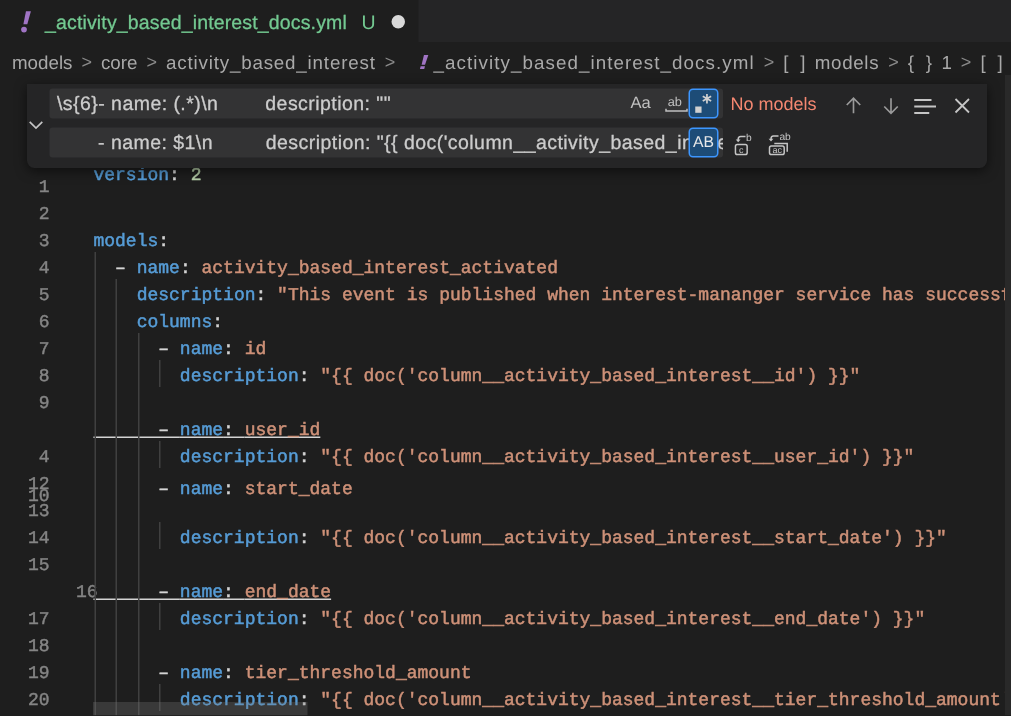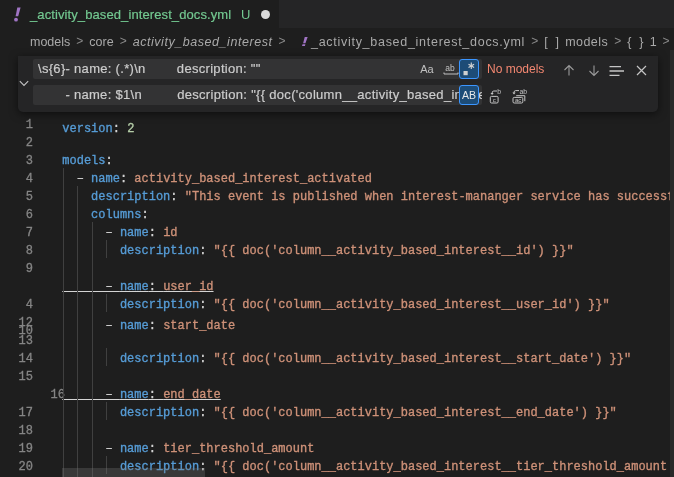--- a/index.html
+++ b/index.html
@@ -1,36 +1,36 @@
 <!DOCTYPE html>
 <html><head>
 <meta charset="utf-8">
 <style>
   * { margin:0; padding:0; box-sizing:border-box; }
   html,body { width:674px; height:477px; overflow:hidden; background:#1e1e1e; }
   #app { position:relative; width:674px; height:477px; background:#1e1e1e; overflow:hidden;
          font-family:"Liberation Sans", sans-serif; }
-  .abs { position:absolute;padding-left:22px; }
+  .abs { position:absolute; }
 
   
   #tabbar { left:0; top:0; width:674px; height:28px; background:#252526; }
   #tab { left:0; top:0; width:279px; height:28px; background:#1e1e1e; }
   
   #tab .fname { position:absolute; left:30px; top:7px; font-size:13px; color:#73c991; -webkit-text-stroke:0.2px #73c991; letter-spacing:0.1px; }
   #tab .u { position:absolute; left:241px; top:7px; font-size:13px; color:#73c991; }
   #tab .dot { position:absolute; left:261px; top:9.5px; width:9px; height:9px; border-radius:50%; background:#d9d9d9; }
 
   
   #crumbs { left:8px; top:29.5px; width:680px; height:24px; line-height:24px; white-space:nowrap;
             font-size:12.5px; color:#a9a9a9; }
   #crumbs .sep { color:#8a8a8a; font-size:12px; padding:0 6px; position:relative; top:-1px; }
   #crumbs .yi { color:#a074c4; font-weight:900; font-style:italic; font-size:13.5px; padding:0 5px 0 10px; display:inline-block; transform:scaleX(1.5); }
   #crumbs .m2 { letter-spacing:0.45px; }
   #crumbs .sym { color:#a9a9a9; letter-spacing:2.2px; padding-right:4px; }
-  #crumbs .st { letter-spacing:0.55px;font-style:italic; }
+  #crumbs .st { letter-spacing:0.55px; }
   #crumbs .st2 { letter-spacing:0.72px; }
 
   
   #find { left:18px; top:56px; width:640px; height:56px; background:#252526;
           border-radius:0 0 5px 5px; box-shadow:0 2px 8px rgba(0,0,0,0.55); }
   #find .input { position:absolute; left:15px; width:449px; height:20px; background:#333334; border-radius:2px;
                  font-size:13px; letter-spacing:0.3px; color:#cccccc; -webkit-text-stroke:0.2px #cccccc; line-height:20px; white-space:pre; overflow:hidden; padding-left:5px; }
   #fin  { top:3px; }
   #rin  { top:29px; }
   .opt { position:absolute; top:0; width:20px; height:20px; border-radius:3px; text-align:center;
@@ -65,21 +65,21 @@
       </svg>
     <span class="fname">_activity_based_interest_docs.yml</span>
     <span class="u">U</span>
     <span class="dot"></span>
   </div>
 
   <div class="abs" id="crumbs">models<span class="sep">&gt;</span>core<span class="sep">&gt;</span><span class="st">activity_based_interest</span><span class="sep">&gt;</span><span class="yi">!</span><span class="st2">_activity_based_interest_docs.yml</span><span class="sep">&gt;</span><span class="sym">[&nbsp;]</span><span class="m2">models</span><span class="sep">&gt;</span><span class="sym">{&nbsp;}</span>1<span class="sep">&gt;</span><span class="sym">[&nbsp;]</span>columns</div>
 
   <div id="code">
       <div class="ln" style="top:116px;">1</div>
-      <div class="cl" style="top:120px;"><span class="k">version</span><span class="p">: </span><span class="n">2</span></div>
+      <div class="cl" style="top:108px;"><span class="k">version</span><span class="p">: </span><span class="n">2</span></div>
       <div class="ln" style="top:134px;">2</div>
       <div class="cl" style="top:134px;"></div>
       <div class="ln" style="top:152px;">3</div>
       <div class="cl" style="top:152px;"><span class="k">models</span><span class="p">:</span></div>
       <div class="ln" style="top:170px;">4</div>
       <div class="cl" style="top:170px;"><span class="p">  – </span><span class="k">name</span><span class="p">: </span><span class="s">activity_based_interest_activated</span></div>
       <div class="ln" style="top:188px;">5</div>
       <div class="cl" style="top:188px;"><span class="p">    </span><span class="k">description</span><span class="p">: </span><span class="s">"This event is published when interest-mananger service has successfully activated interest"</span></div>
       <div class="ln" style="top:206px;">6</div>
       <div class="cl" style="top:206px;"><span class="p">    </span><span class="k">columns</span><span class="p">:</span></div>

